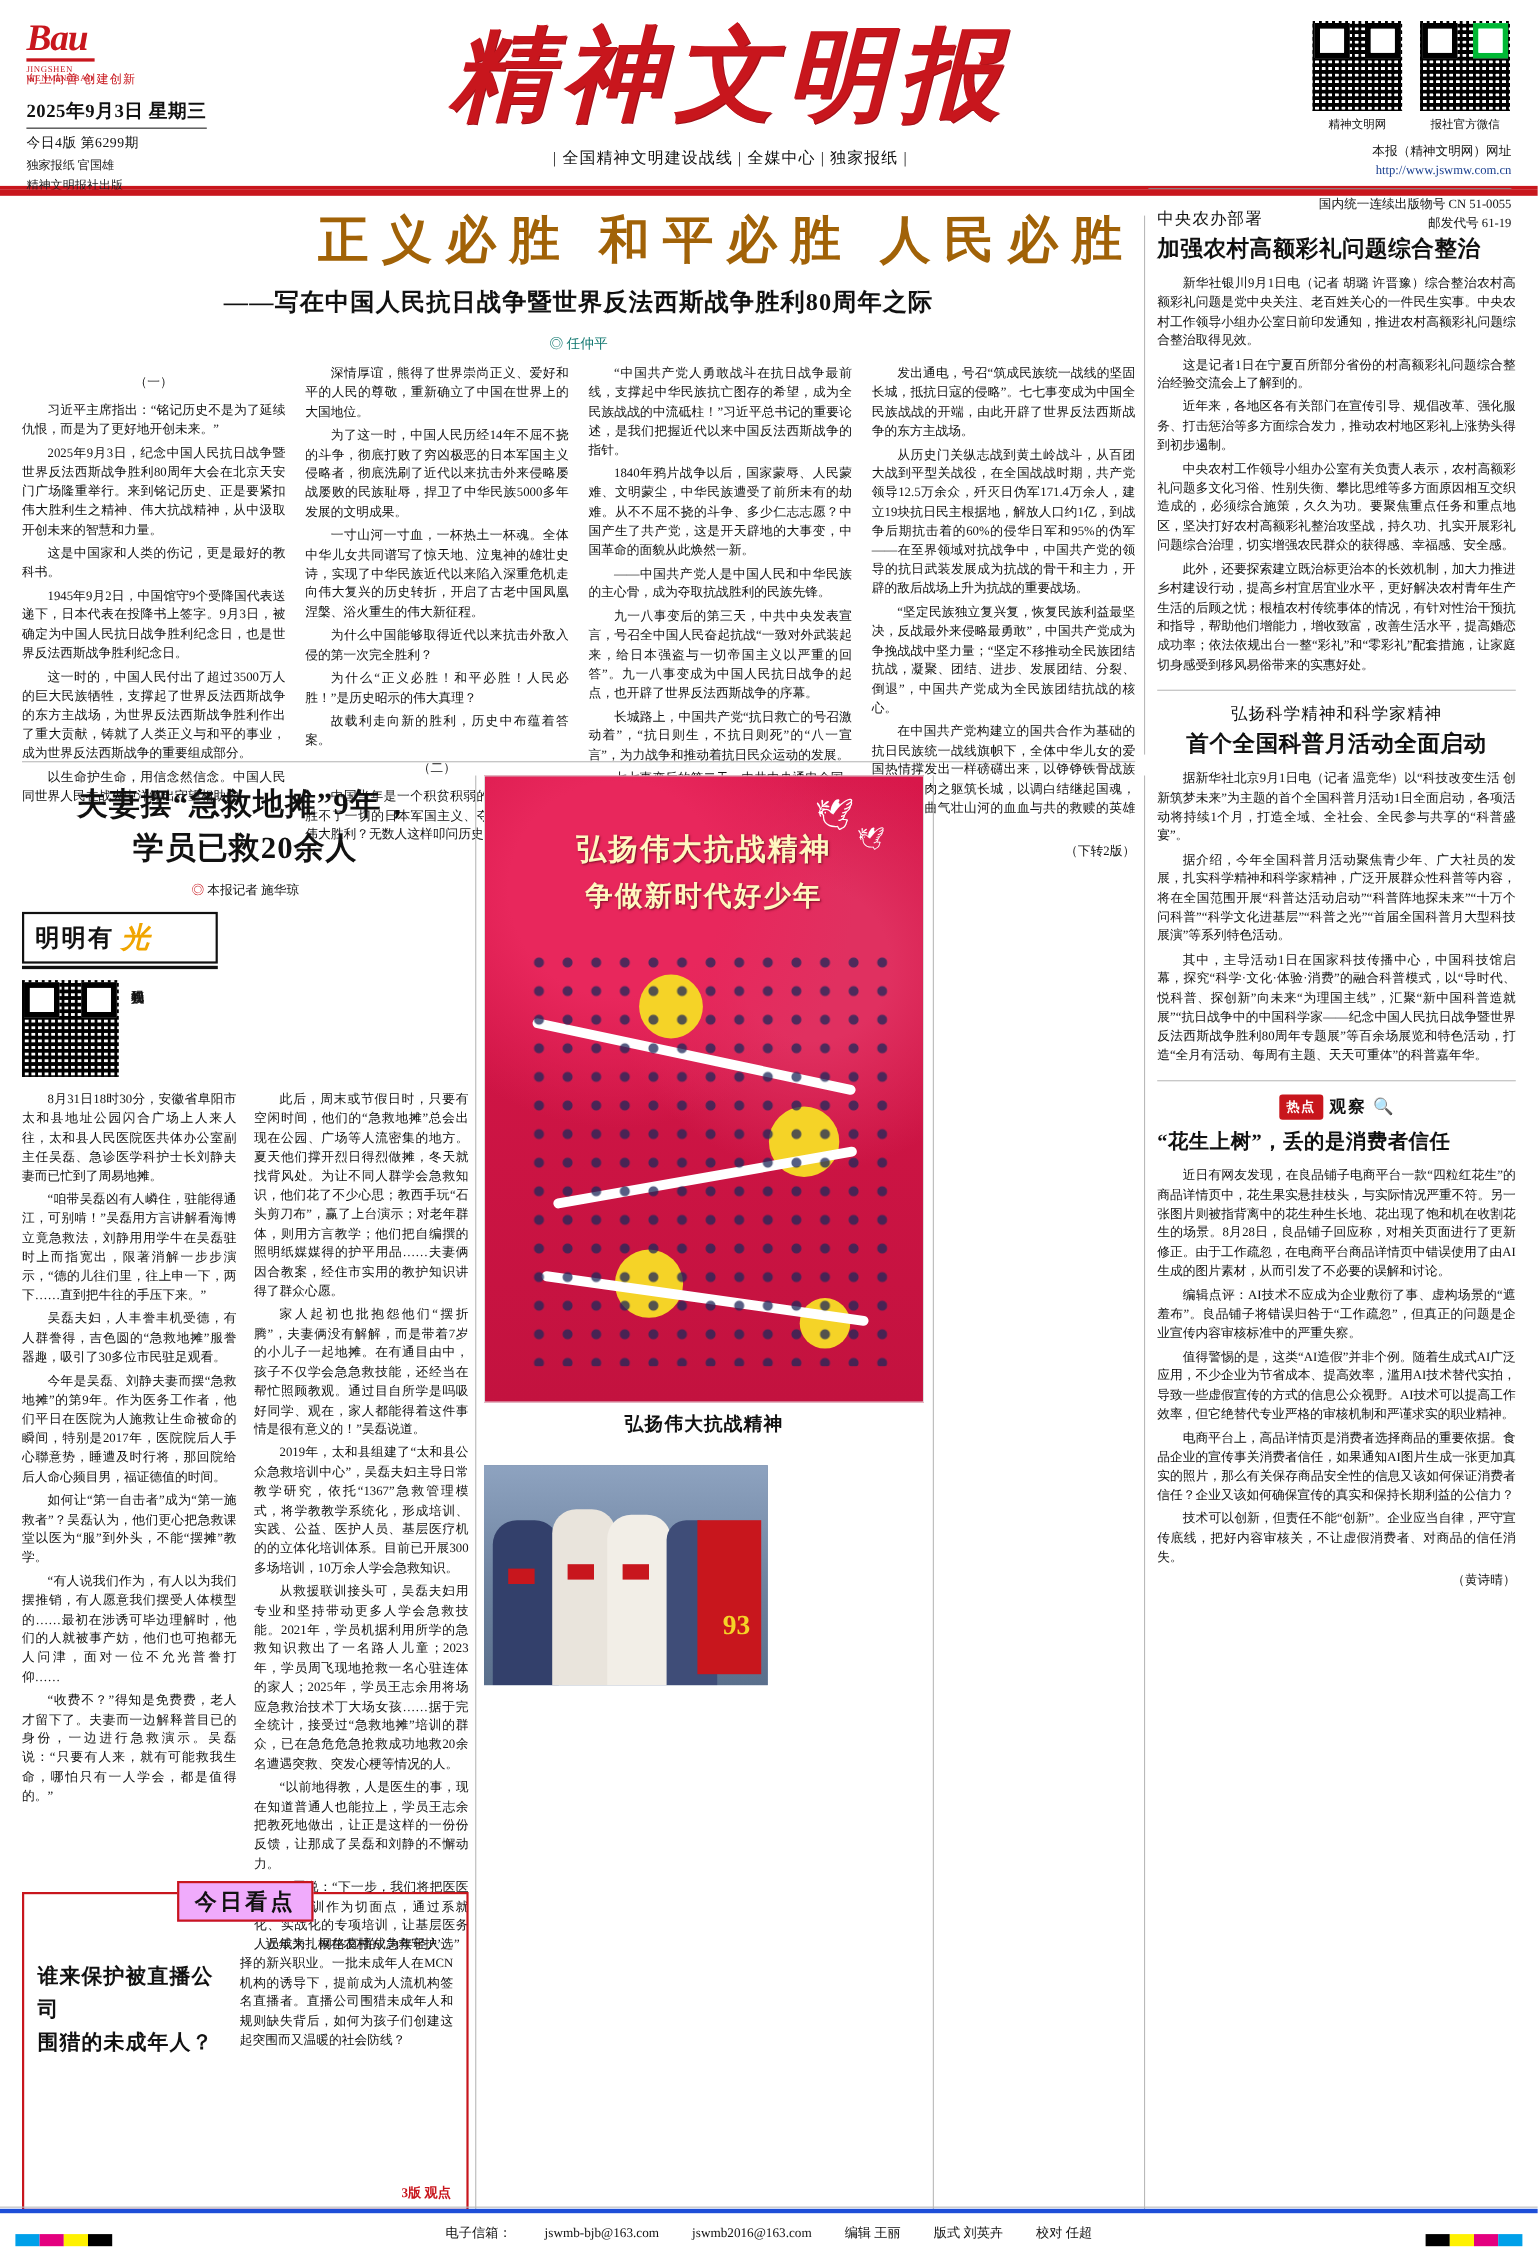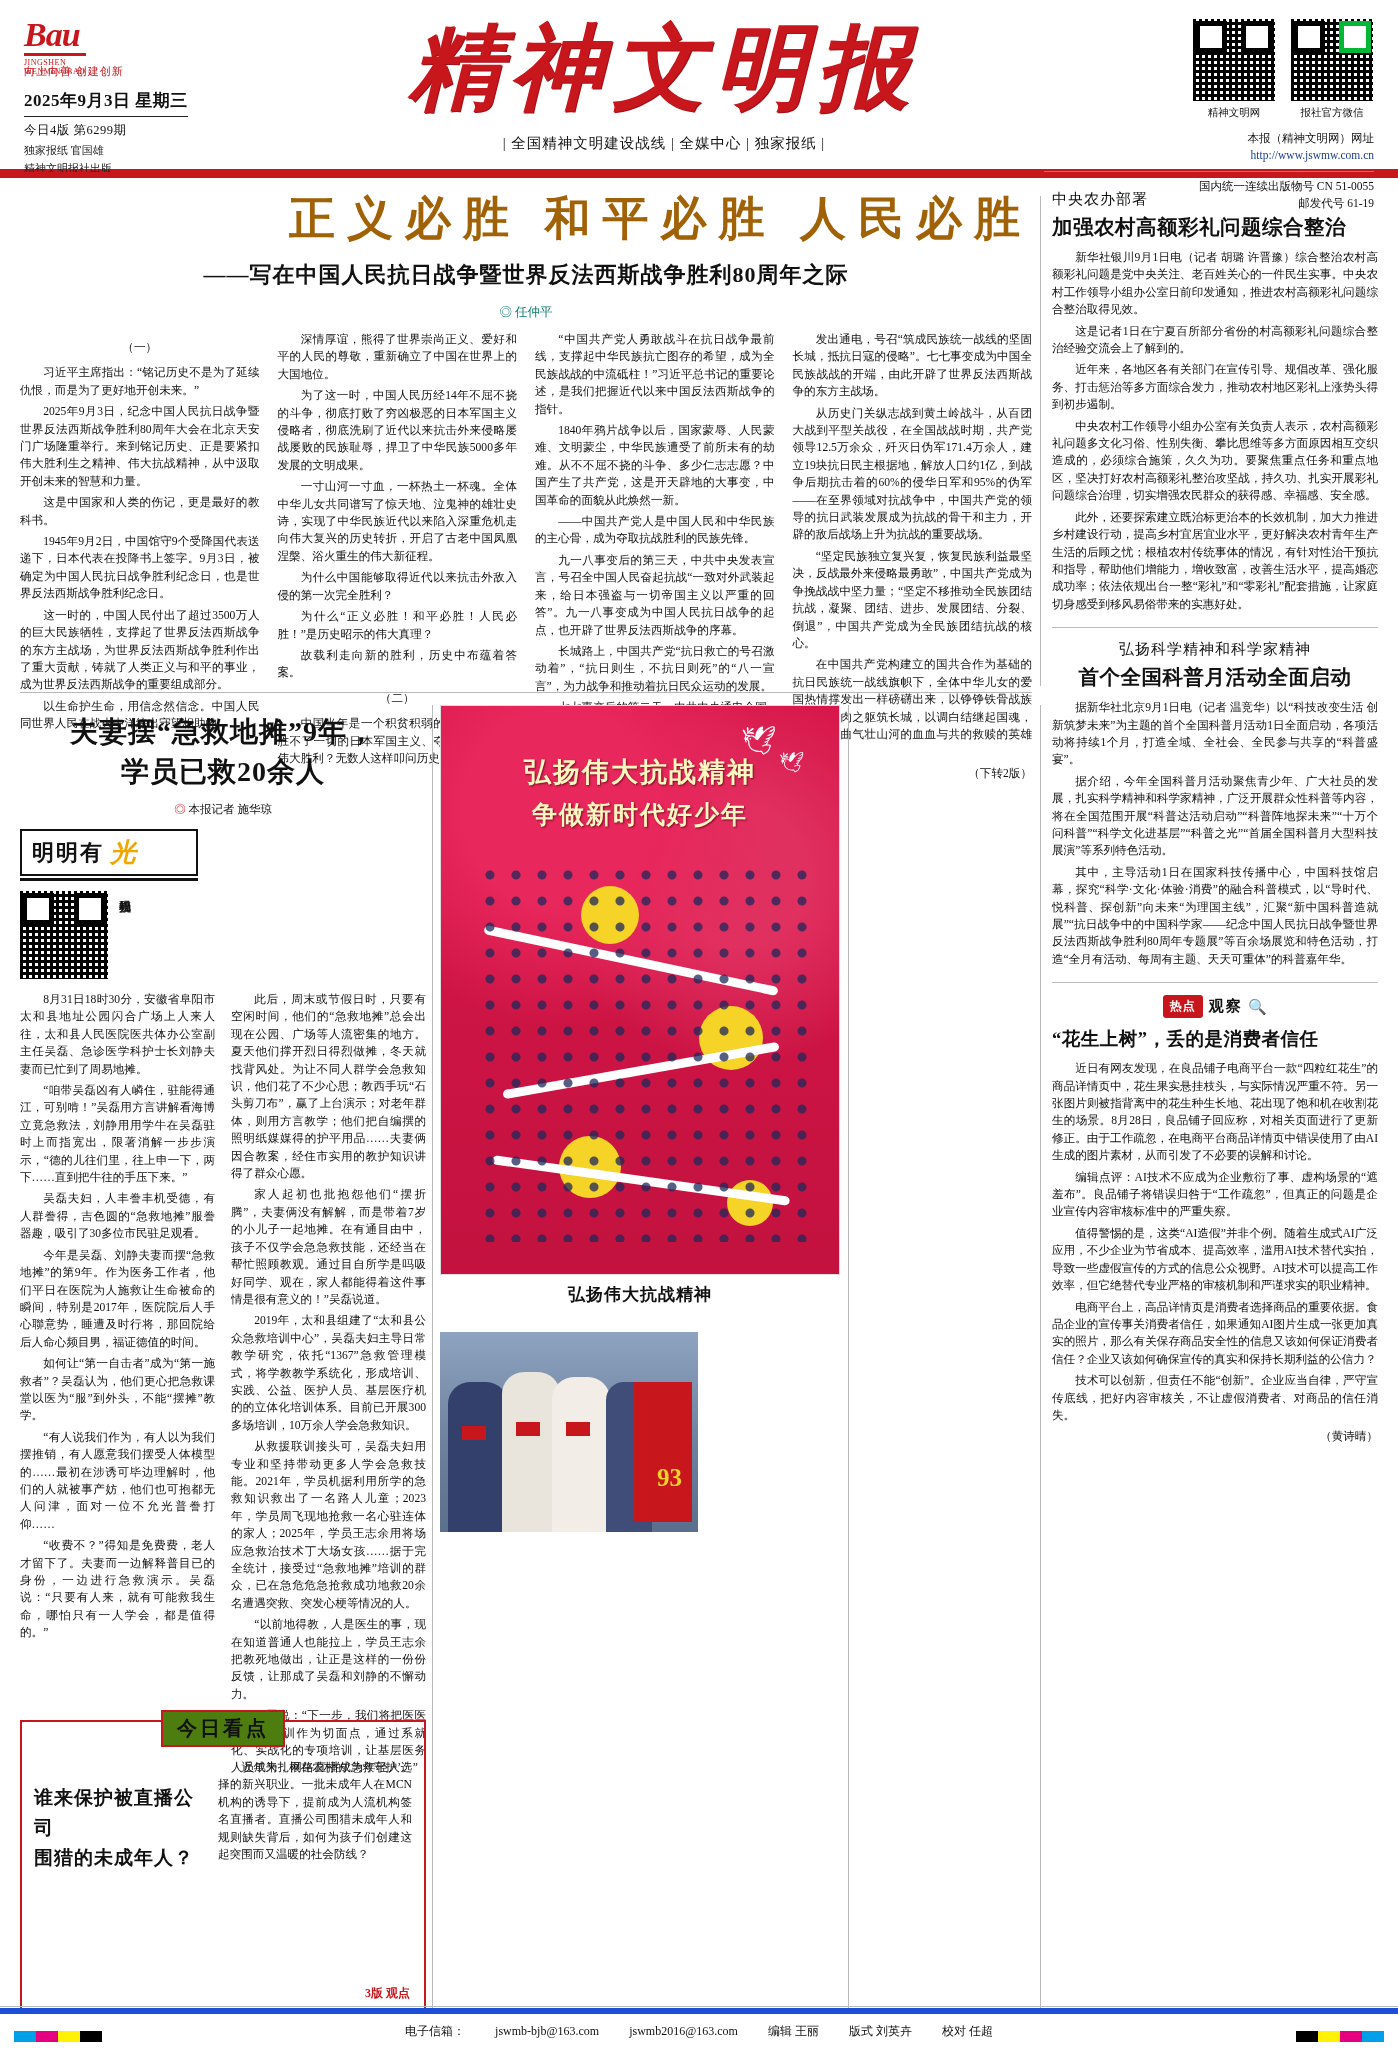--- a/index.html
+++ b/index.html
@@ -160,21 +160,21 @@
   .ml-body p { margin:0 0 4px 0; text-indent:2em;}
 
   
   .focus-box {
     position:absolute; left:20px; top:1720px; width:406px; height:290px;
     border:2px solid #c8161d; padding:10px 12px;
   }
   .focus-title {
     text-align:center; font-size:20px; font-weight:700; letter-spacing:3px;
     border:2px solid #c8161d; display:inline-block; padding:3px 14px; color:#111;
-    background:#4d7c0f; position:relative; top:-22px; left:50%; transform:translateX(-50%);
+    background:#f0abfc; position:relative; top:-22px; left:50%; transform:translateX(-50%);
   }
   .focus-inner { display:flex; gap:14px; margin-top:-10px;}
   .focus-head { width:170px; font-size:19px; font-weight:700; line-height:30px; letter-spacing:1px; padding-top:24px;}
   .focus-text { flex:1; font-size:11.6px; line-height:17.4px; text-align:justify;}
   .focus-text p { margin:0; text-indent:2em;}
   .focus-foot { position:absolute; right:14px; bottom:6px; font-size:12px; color:#c8161d; font-weight:700;}
 
   
   .photo-wrap { position:absolute; left:440px; top:705px; width:400px;}
   .photo-main {
@@ -189,21 +189,21 @@
   }
   .photo2-text {
     font-size:11.6px; line-height:17.4px; text-align:justify; margin-left:268px;
   }
   .photo2-text p { margin:0; text-indent:2em;}
   .photo2-sig { text-align:right; font-size:11.5px; margin-top:6px;}
 
   
   .footer {
     position:absolute; left:0; bottom:0; width:1398px; height:40px;
-    border-top:6px solid #1d4ed8;
+    border-top:4px solid #1d4ed8;
     display:flex; align-items:center; justify-content:center;
     font-size:12px; gap:30px;
   }
   .cmyk { position:absolute; left:14px; bottom:6px; display:flex; gap:0;}
   .cmyk i { display:block; width:22px; height:11px;}
   .cmyk2 { position:absolute; right:14px; bottom:6px; display:flex; gap:0;}
   .cmyk2 i { display:block; width:22px; height:11px;}
 
   
   .poster-head {

